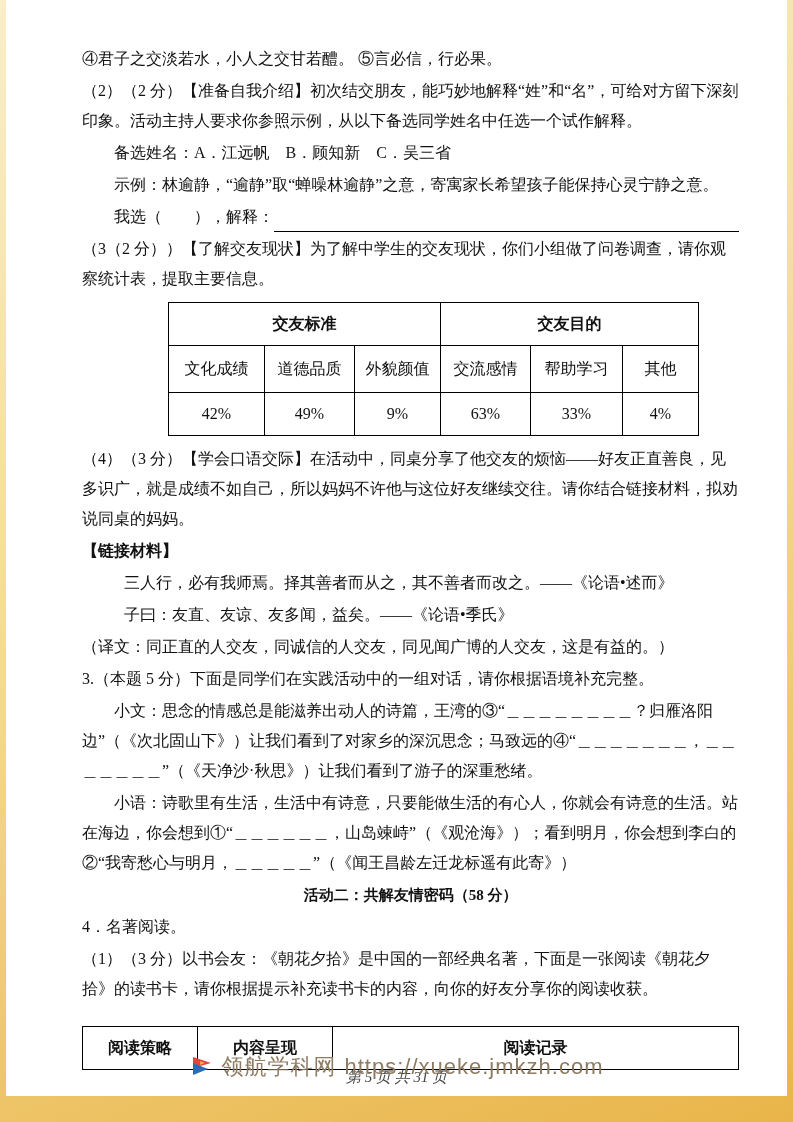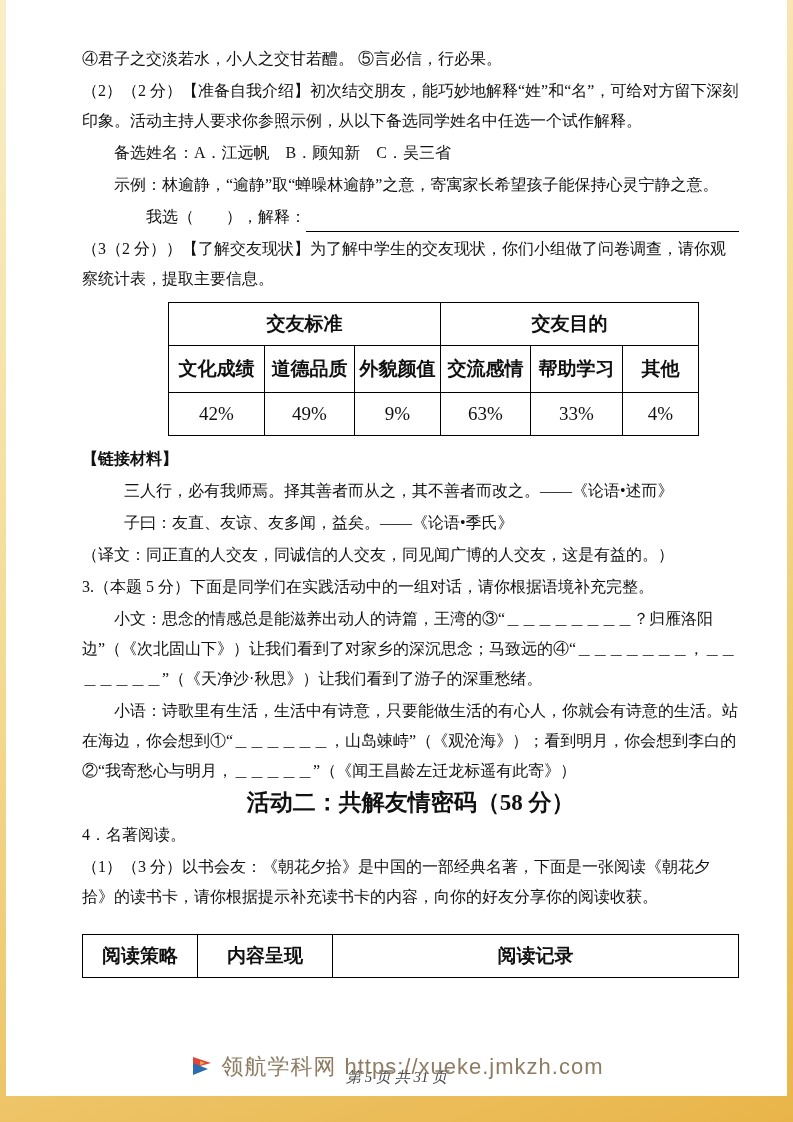--- a/index.html
+++ b/index.html
@@ -14,33 +14,33 @@
     padding:42px 48px 0 76px;overflow:hidden;
     color:#111;font-size:16px;line-height:30px;
   }
   .page p{margin:2px 0;white-space:pre-wrap;}
   .ind2{padding-left:32px;}
   .ind25{padding-left:42px;}
   .hang{ text-indent:32px;}
   .bold{font-weight:bold;}
   .center{text-align:center;}
   .choose-row{display:flex;align-items:flex-end;margin:2px 0;}
-  .choose-row .lbl{white-space:pre-wrap;flex:0 0 auto;margin-left:32px;}
+  .choose-row .lbl{white-space:pre-wrap;flex:0 0 auto;}
   .blankline{flex:1 1 auto;border-bottom:1px solid #000;height:1.25em;}
   table{border-collapse:collapse;table-layout:fixed;}
   td{border:1px solid #000;text-align:center;vertical-align:middle;
-     font-size:19px;padding:6px 4px;white-space:nowrap;overflow:hidden;}
+     font-size:16px;padding:6px 4px;white-space:nowrap;overflow:hidden;}
   .survey{width:530px;margin:8px 0 8px 86px;}
   .survey .gh td{font-weight:bold;height:26px;}
-  .survey .ch td{font-weight:bold;height:34px;}
+  .survey .ch td{font-weight:normal;height:34px;}
   .survey .vals td{height:26px;}
   .reading{width:100%;margin-top:22px;}
   .reading td{font-weight:bold;height:26px;}
   .reading td:last-child{text-align:center;}
-  .activity-head{margin:6px 0;font-size:23px;}
+  .activity-head{margin:6px 0;font-size:15px;}
   .footer-wm{
     position:absolute;left:0;right:0;bottom:14px;
     display:flex;align-items:center;justify-content:center;gap:8px;
     color:#8d7b62;font-size:22px;letter-spacing:1px;
     font-family:"Liberation Sans","DejaVu Sans",sans-serif;
   }
   .page-num{
     position:absolute;left:0;right:0;bottom:4px;text-align:center;
     color:#444;font-size:15px;font-style:italic;
   }
@@ -92,20 +92,21 @@
       <td>42%</td>
       <td>49%</td>
       <td>9%</td>
       <td>63%</td>
       <td>33%</td>
       <td>4%</td>
     </tr>
   </tbody>
     </table>
 
+  <p>（4）（3 分）【学会口语交际】在活动中，同桌分享了他交友的烦恼——好友正直善良，见多识广，就是成绩不如自己，所以妈妈不许他与这位好友继续交往。请你结合链接材料，拟劝说同桌的妈妈。</p>
 
   <p class="bold">【链接材料】</p>
 
   <p class="ind25">三人行，必有我师焉。择其善者而从之，其不善者而改之。——《论语•述而》</p>
 
   <p class="ind25">子曰：友直、友谅、友多闻，益矣。——《论语•季氏》</p>
 
   <p>（译文：同正直的人交友，同诚信的人交友，同见闻广博的人交友，这是有益的。）</p>
 
   <p>3.（本题 5 分）下面是同学们在实践活动中的一组对话，请你根据语境补充完整。</p>

